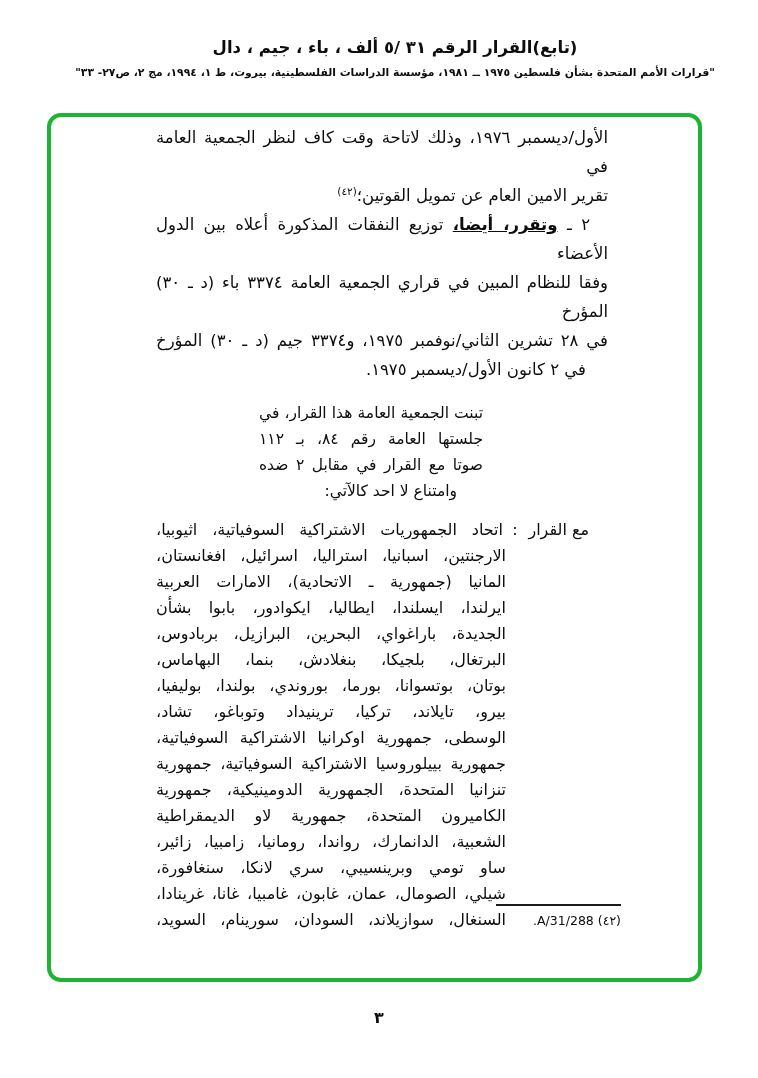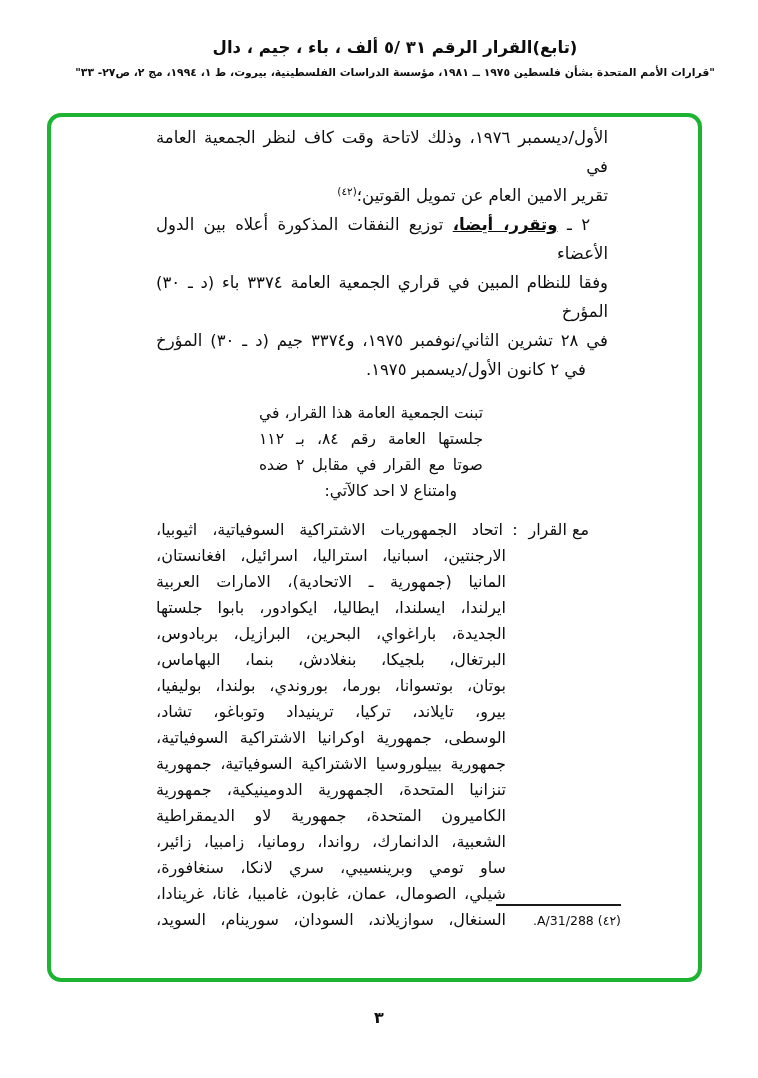--- a/index.html
+++ b/index.html
@@ -84,21 +84,21 @@
 
       <div class="vote">
         <div class="vrow">
           <div class="vlabel">مع القرار</div>
           <div class="vsep">:</div>
           <div class="ln just vfirst">اتحاد الجمهوريات الاشتراكية السوفياتية، اثيوبيا،</div>
         </div>
         <div class="vrest">
           <div class="ln just">الارجنتين، اسبانيا، استراليا، اسرائيل، افغانستان،</div>
           <div class="ln just">المانيا (جمهورية ـ الاتحادية)، الامارات العربية</div>
-          <div class="ln just">ايرلندا، ايسلندا، ايطاليا، ايكوادور، بابوا جلستها</div>
+          <div class="ln just">ايرلندا، ايسلندا، ايطاليا، ايكوادور، بابوا بشأن</div>
           <div class="ln just">الجديدة، باراغواي، البحرين، البرازيل، بربادوس،</div>
           <div class="ln just">البرتغال، بلجيكا، بنغلادش، بنما، البهاماس،</div>
           <div class="ln just">بوتان، بوتسوانا، بورما، بوروندي، بولندا، بوليفيا،</div>
           <div class="ln just">بيرو، تايلاند، تركيا، ترينيداد وتوباغو، تشاد،</div>
           <div class="ln just">الوسطى، جمهورية اوكرانيا الاشتراكية السوفياتية،</div>
           <div class="ln just">جمهورية بييلوروسيا الاشتراكية السوفياتية، جمهورية</div>
           <div class="ln just">تنزانيا المتحدة، الجمهورية الدومينيكية، جمهورية</div>
           <div class="ln just">الكاميرون المتحدة، جمهورية لاو الديمقراطية</div>
           <div class="ln just">الشعبية، الدانمارك، رواندا، رومانيا، زامبيا، زائير،</div>
           <div class="ln just">ساو تومي وبرينسيبي، سري لانكا، سنغافورة،</div>

